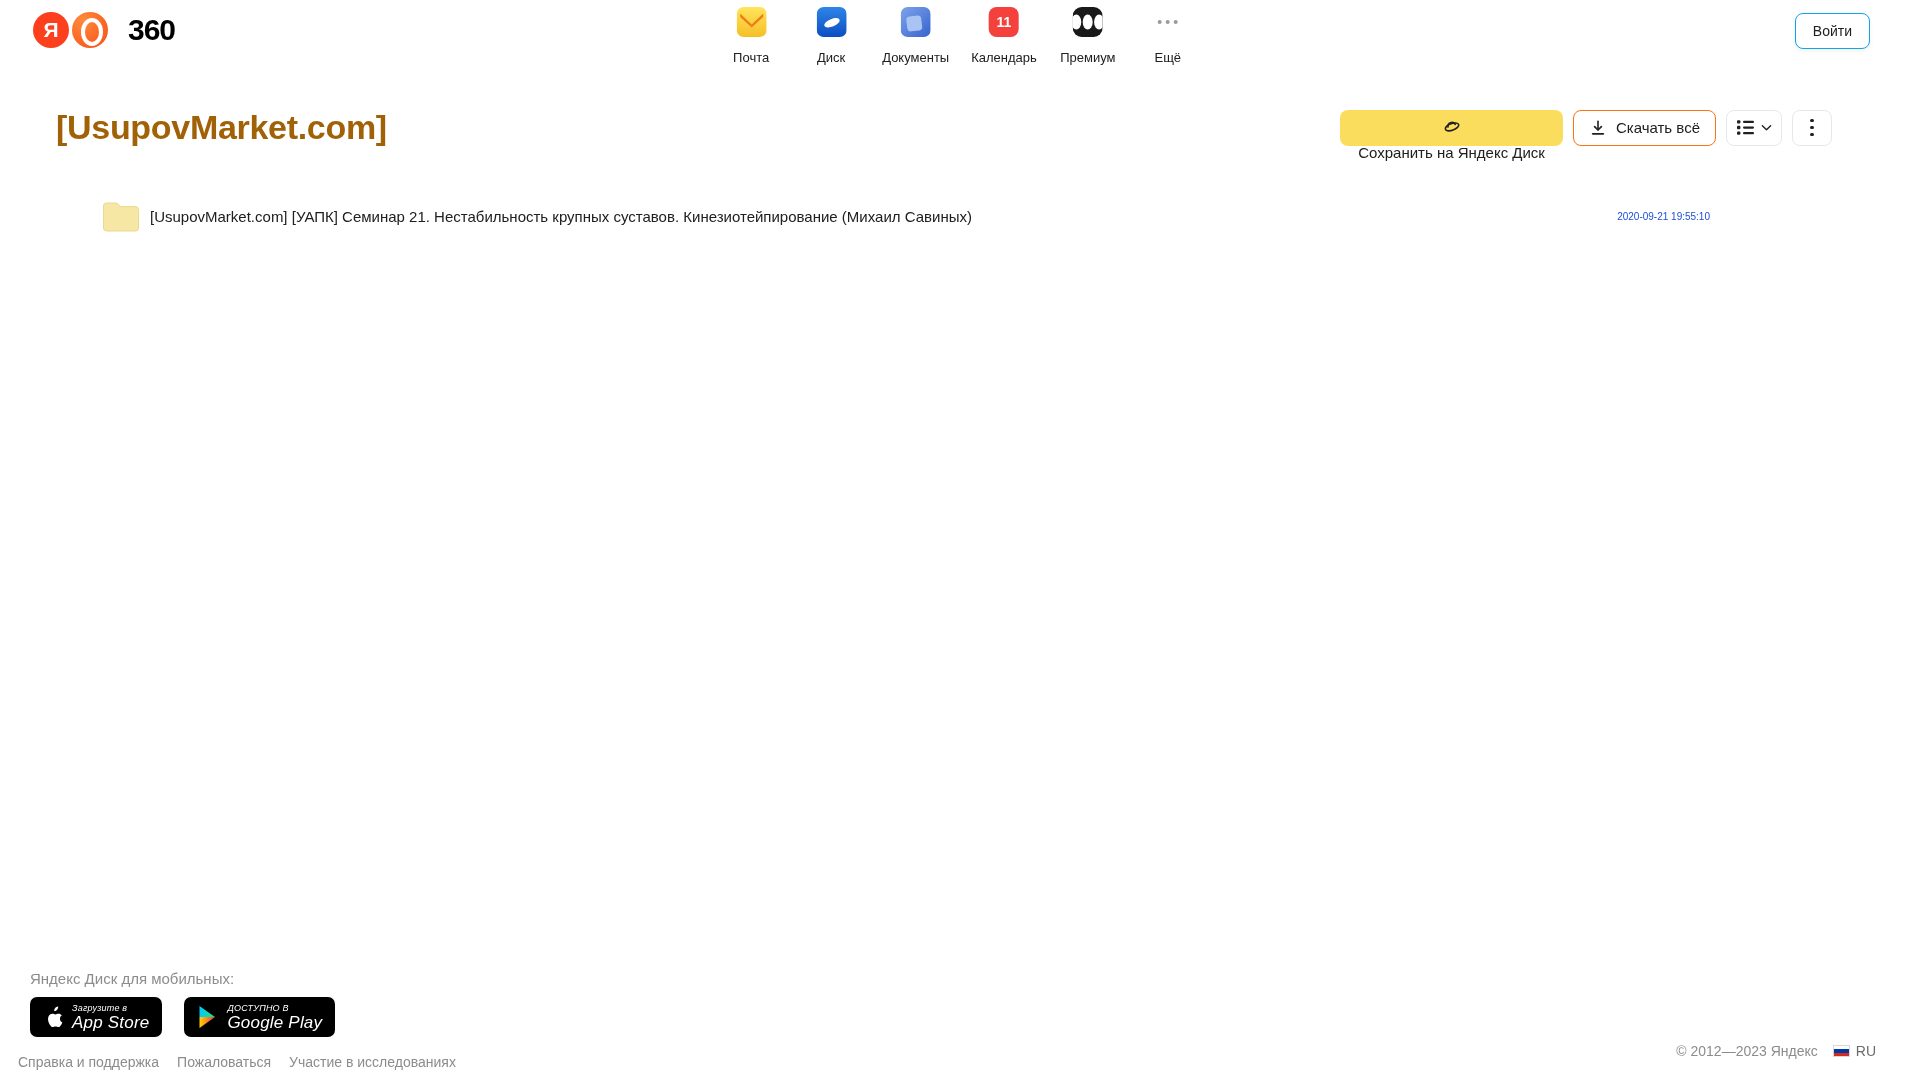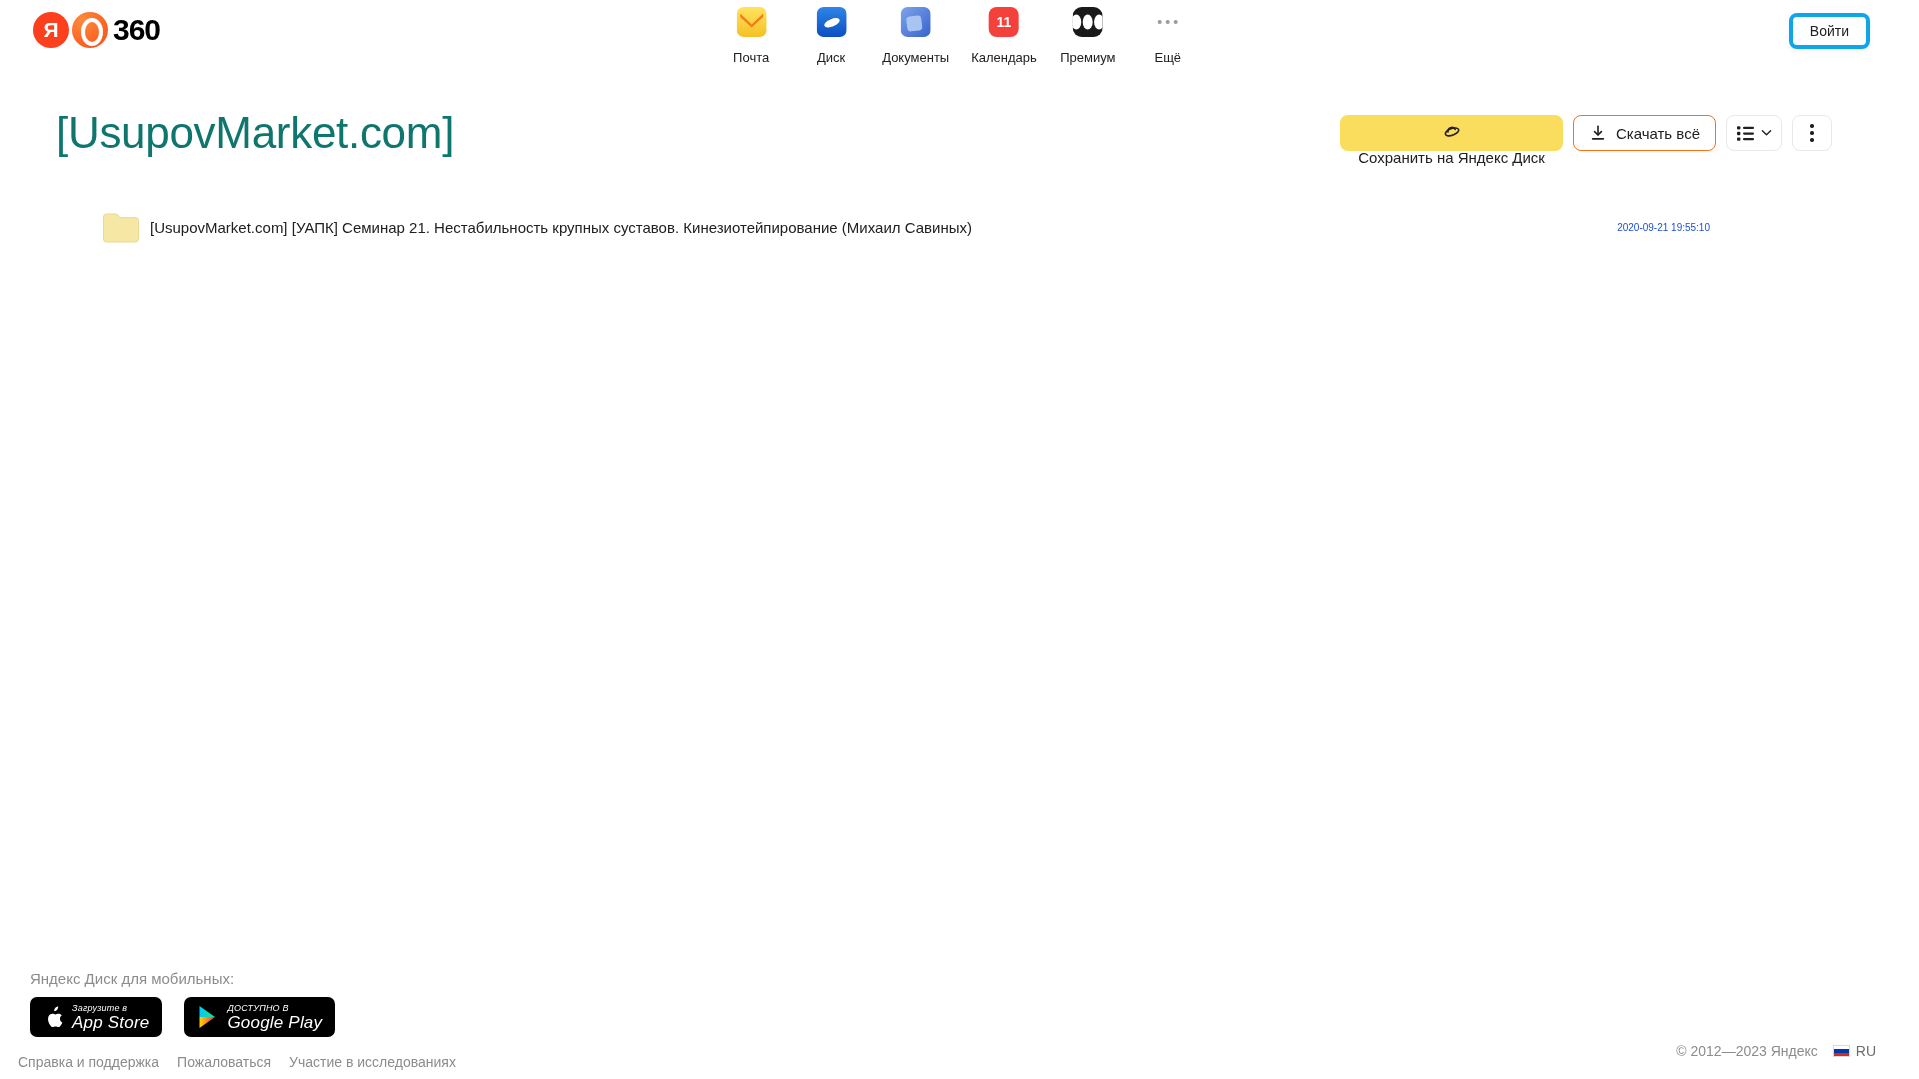--- a/index.html
+++ b/index.html
@@ -9,38 +9,38 @@
 
   
   .header { position:relative; height:64px; }
   .logo { position:absolute; left:33px; top:12px; display:flex; align-items:center; cursor:pointer; }
   .logo-ya { width:36px; height:36px; border-radius:50%; background:#FC3F1D; color:#fff;
     display:flex; align-items:center; justify-content:center; font-weight:700; font-size:21px; }
   .logo-o { width:36px; height:36px; border-radius:50%;
     background:radial-gradient(circle at 30% 25%, #FF8A3C, #FA5C1E 75%); margin-left:3px; position:relative; }
   .logo-o::after { content:""; position:absolute; left:9px; top:6px; width:14px; height:20px;
     border:4px solid #fff; border-radius:50%; }
-  .logo-360 { font-size:30px; font-weight:700; letter-spacing:-1px; margin-left:5px; color:#000; }
+  .logo-360 { font-size:30px; font-weight:700; letter-spacing:-1px; margin-left:20px; color:#000; }
 
   .nav { position:absolute; left:50%; top:7px; transform:translateX(-50%); display:flex; gap:22px; }
   .nav-item { display:flex; flex-direction:column; align-items:center; min-width:58px; cursor:pointer; }
   .nav-icon-wrap { height:30px; width:30px; margin-bottom:13px; display:flex; align-items:center; justify-content:center;text-align:center; }
   .nav-label { font-size:13px; color:#21201F; white-space:nowrap; }
   .cal-icon { width:30px; height:30px; border-radius:8px; background:#F5413B; color:#fff;
     display:flex; align-items:center; justify-content:center; font-size:14px; font-weight:700; }
   .more-dots { display:flex; gap:4px; }
   .more-dots i { width:4px; height:4px; border-radius:50%; background:#9a9a9a; }
 
   .login-btn { position:absolute; right:49px; top:13px; height:36px; padding:0 17px; background:#fff;
-    border:4px solid #0ea5e9; border-radius:8px; font-size:14px; color:#21201F;
+    border:1px solid #0ea5e9; border-radius:8px; font-size:14px; color:#21201F;
     box-shadow:0 2px 5px rgba(0,0,0,0.06); cursor:pointer; font-family:inherit; }
 
   
   .title-row { display:flex; justify-content:space-between; align-items:center; margin:44px 87px 0 56px; }
-  .page-title { font-size:44px; font-weight:400; letter-spacing:-0.3px; color:#0f766e; }
+  .page-title { font-size:34px; font-weight:700; letter-spacing:-0.3px; color:#a16207; }
   .actions { display:flex; gap:10px; align-items:center; }
   .btn { height:36px; border-radius:8px; display:inline-flex; align-items:center; gap:9px;
     font-size:15px; color:#21201F; cursor:pointer; border:none; background:#fff; font-family:inherit; white-space:nowrap; }
   .btn-yellow { background:#FBDD5D; padding:6px 18px;flex-direction:column; }
   .btn-white { border:1px solid #f97316; padding:0 15px; }
   .btn-sq { border:1px solid #e8e8e8; justify-content:center; gap:6px; }
   .btn-view { width:56px; }
   .btn-kebab { width:40px; }
   .kebab { display:flex; flex-direction:column; gap:3.5px; }
   .kebab i { width:3.5px; height:3.5px; border-radius:50%; background:#21201F; }

